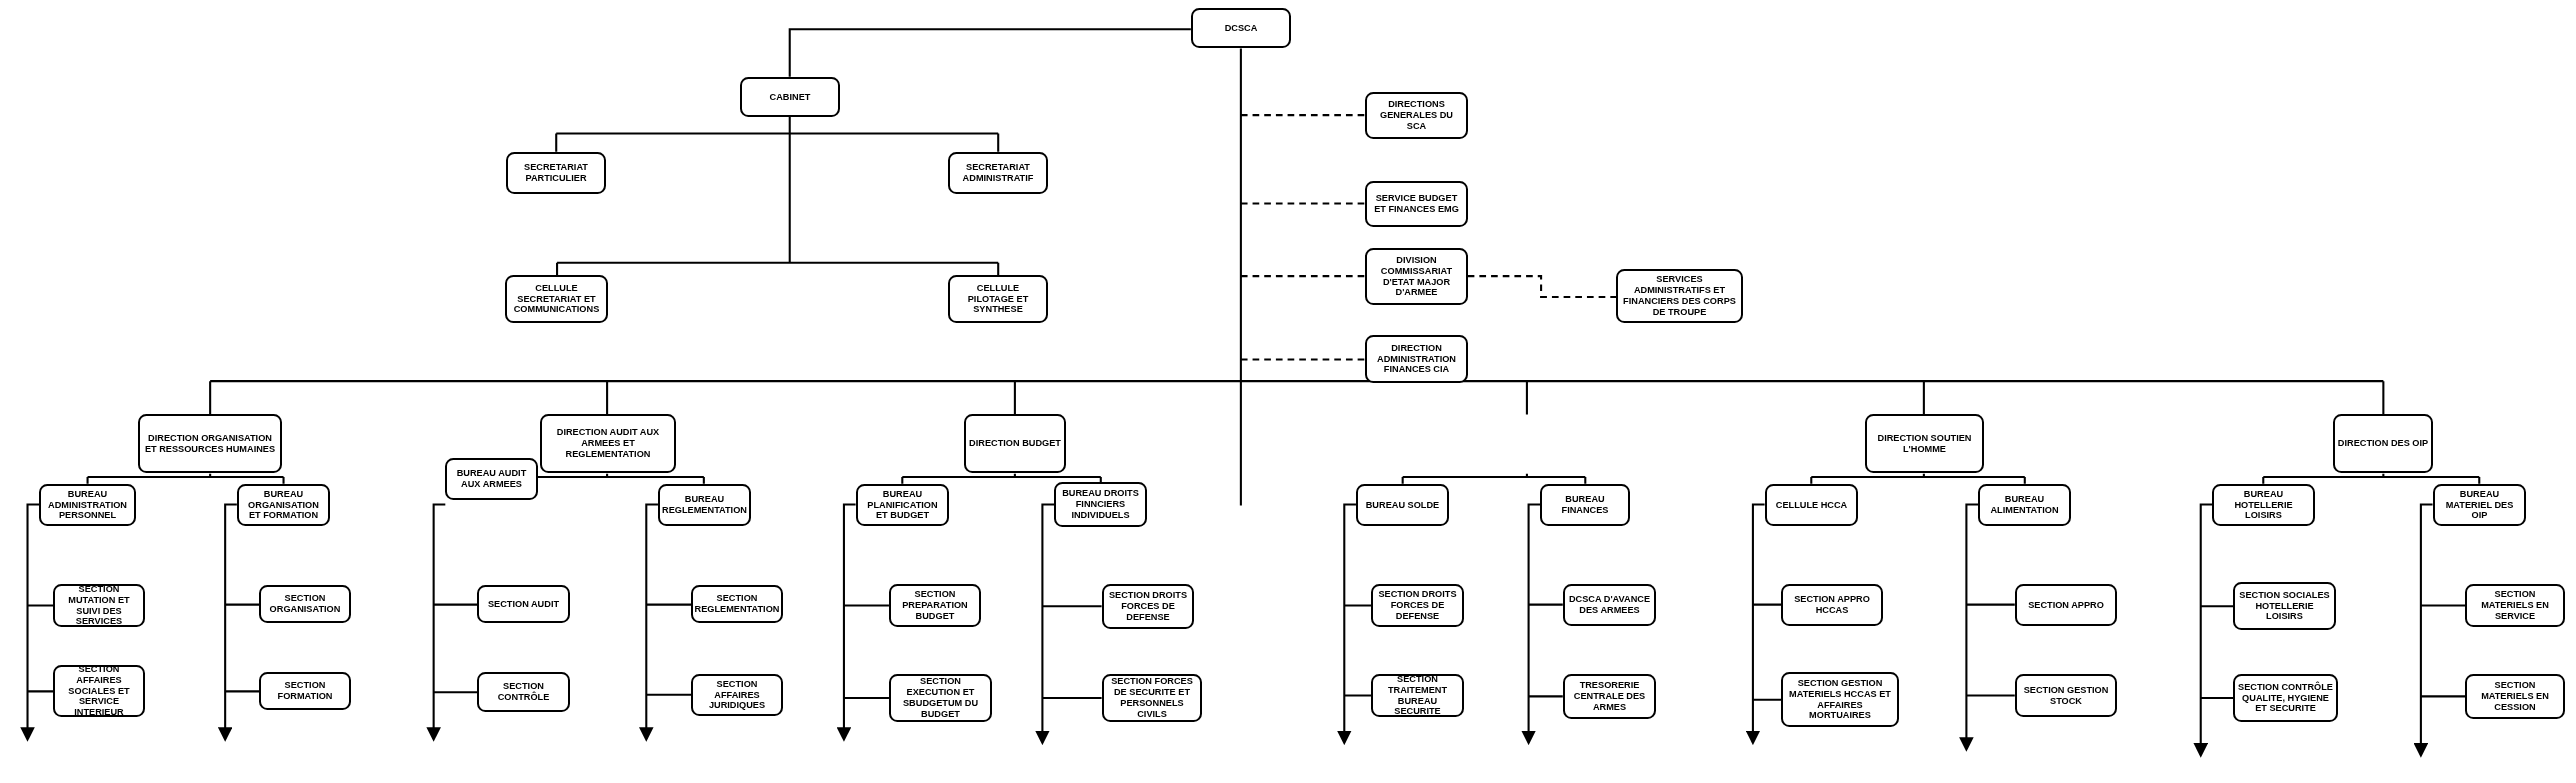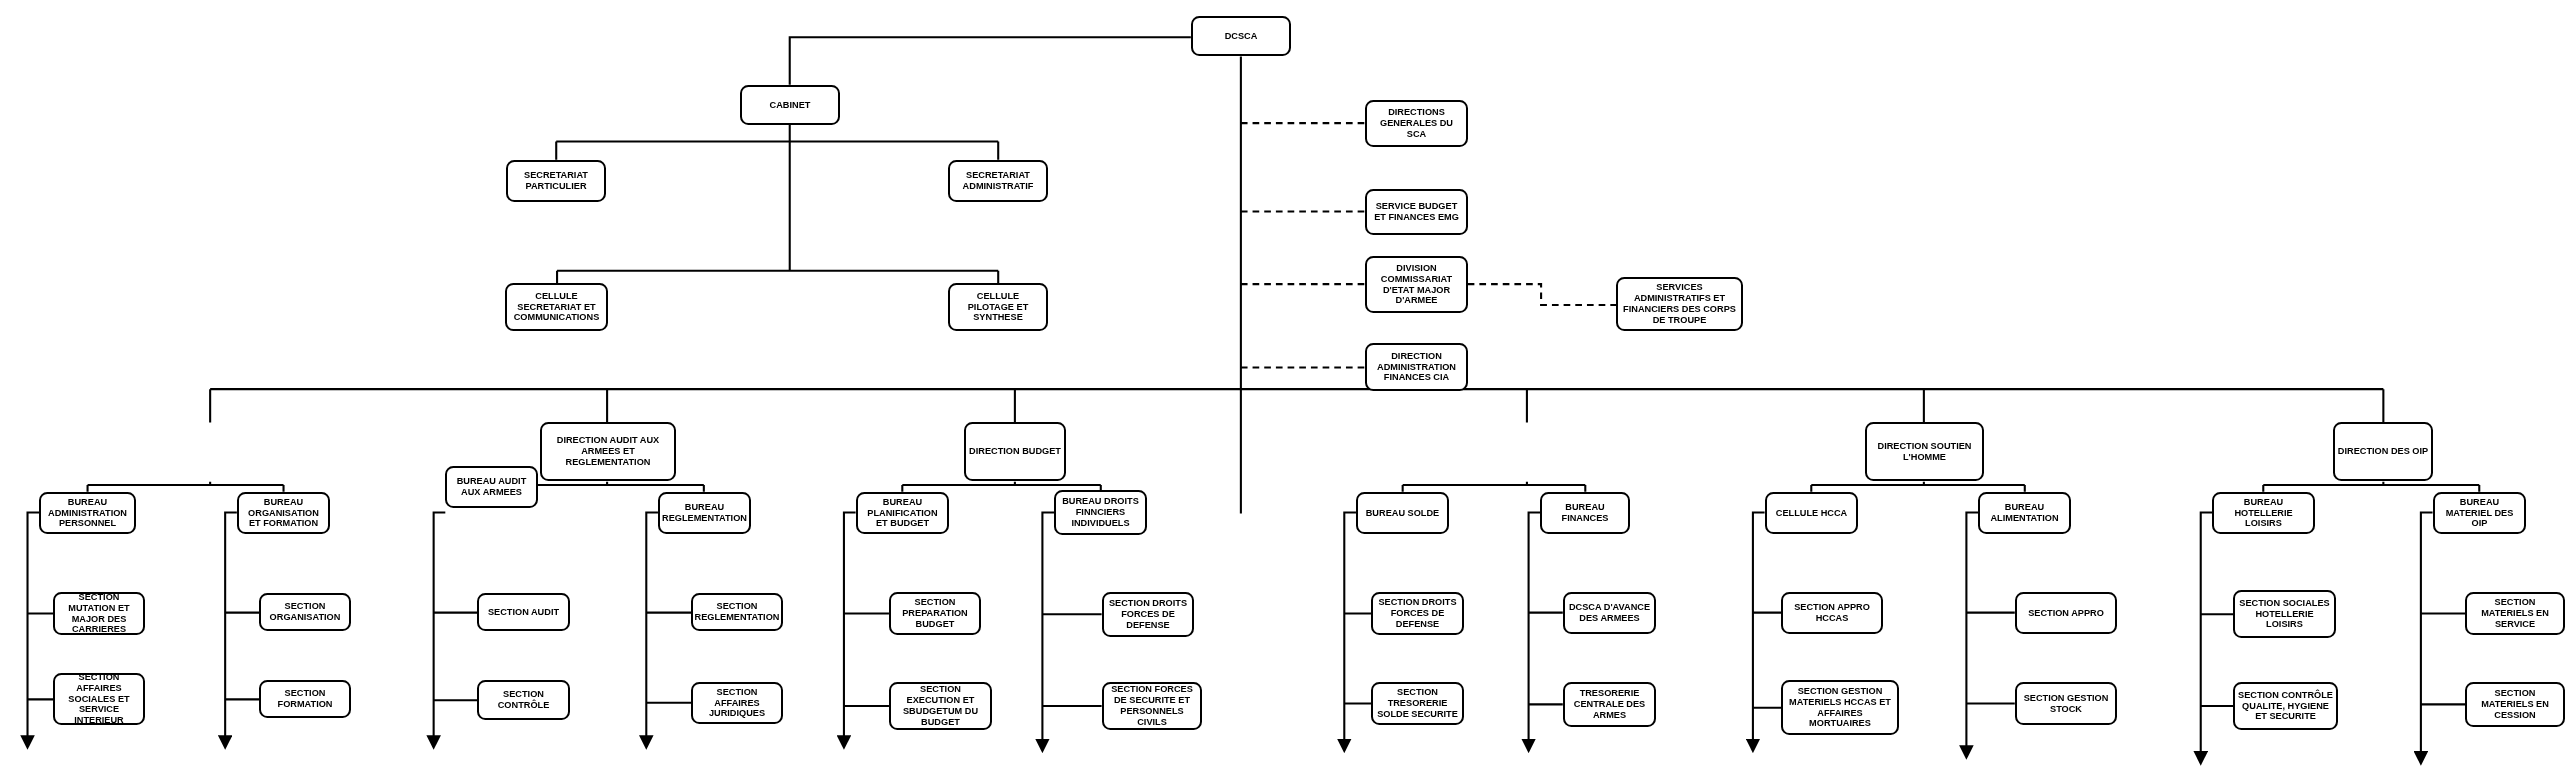--- a/index.html
+++ b/index.html
@@ -1,21 +1,20 @@
 <!DOCTYPE html>
 <html style="font-size:13.3px"><head>
 <meta charset="utf-8">
 <style>
   html,body{margin:0;padding:0;background:#ffffff;}
   .canvas{
     position:relative;
     width:2576px;height:764px;
     background:#ffffff;
     font-family:"Liberation Sans", sans-serif;
-    margin-top:8px;
   }
   .wires{position:absolute;left:0;top:0;width:2576px;height:784px;}
   .node{
     position:absolute;
     box-sizing:border-box;
     background:#ffffff;
     border:2.1px solid #000000;
     border-radius:8.3px;
     display:flex;align-items:center;justify-content:center;
     text-align:center;
@@ -101,55 +100,56 @@
   <div class="node" style="left:948px;top:152px;width:100px;height:42px">SECRETARIAT ADMINISTRATIF</div>
   <div class="node" style="left:505px;top:275px;width:103px;height:48px">CELLULE SECRETARIAT ET COMMUNICATIONS</div>
   <div class="node" style="left:948px;top:275px;width:100px;height:48px">CELLULE PILOTAGE ET SYNTHESE</div>
 
   <div class="node" style="left:1365px;top:92px;width:103px;height:47px">DIRECTIONS GENERALES DU SCA</div>
   <div class="node" style="left:1365px;top:181px;width:103px;height:46px">SERVICE BUDGET ET FINANCES EMG</div>
   <div class="node" style="left:1365px;top:248px;width:103px;height:57px">DIVISION COMMISSARIAT D'ETAT MAJOR D'ARMEE</div>
   <div class="node" style="left:1616px;top:269px;width:127px;height:54px">SERVICES ADMINISTRATIFS ET FINANCIERS DES CORPS DE TROUPE</div>
   <div class="node" style="left:1365px;top:335px;width:103px;height:48px">DIRECTION ADMINISTRATION FINANCES CIA</div>
 
+  <div class="node" style="left:138px;top:414px;width:144px;height:59px">DIRECTION ORGANISATION ET RESSOURCES HUMAINES</div>
   <div class="node" style="left:540px;top:414px;width:136px;height:59px">DIRECTION AUDIT AUX ARMEES ET REGLEMENTATION</div>
   <div class="node" style="left:964px;top:414px;width:102px;height:59px">DIRECTION BUDGET</div>
   <div class="node" style="left:1865px;top:414px;width:119px;height:59px">DIRECTION SOUTIEN L'HOMME</div>
   <div class="node" style="left:2333px;top:414px;width:100px;height:59px">DIRECTION DES OIP</div>
 
   <div class="node" style="left:39px;top:484px;width:97px;height:42px">BUREAU ADMINISTRATION PERSONNEL</div>
   <div class="node" style="left:237px;top:484px;width:93px;height:42px">BUREAU ORGANISATION ET FORMATION</div>
   <div class="node" style="left:445px;top:458px;width:93px;height:42px">BUREAU AUDIT AUX ARMEES</div>
   <div class="node" style="left:658px;top:484px;width:93px;height:42px">BUREAU REGLEMENTATION</div>
   <div class="node" style="left:856px;top:484px;width:93px;height:42px">BUREAU PLANIFICATION ET BUDGET</div>
   <div class="node" style="left:1054px;top:482px;width:93px;height:45px">BUREAU DROITS FINNCIERS INDIVIDUELS</div>
   <div class="node" style="left:1356px;top:484px;width:93px;height:42px">BUREAU SOLDE</div>
   <div class="node" style="left:1540px;top:484px;width:90px;height:42px">BUREAU FINANCES</div>
   <div class="node" style="left:1765px;top:484px;width:93px;height:42px">CELLULE HCCA</div>
   <div class="node" style="left:1978px;top:484px;width:93px;height:42px">BUREAU ALIMENTATION</div>
   <div class="node" style="left:2212px;top:484px;width:103px;height:42px">BUREAU HOTELLERIE LOISIRS</div>
   <div class="node" style="left:2433px;top:484px;width:93px;height:42px">BUREAU MATERIEL DES OIP</div>
 
-  <div class="node" style="left:53px;top:584px;width:92px;height:43px">SECTION MUTATION ET MAJOR DES CARRIERES</div>
+  <div class="node" style="left:53px;top:584px;width:92px;height:43px">SECTION MUTATION ET SUIVI DES SERVICES</div>
   <div class="node" style="left:53px;top:665px;width:92px;height:52px">SECTION AFFAIRES SOCIALES ET SERVICE INTERIEUR</div>
   <div class="node" style="left:259px;top:585px;width:92px;height:38px">SECTION ORGANISATION</div>
   <div class="node" style="left:259px;top:672px;width:92px;height:38px">SECTION FORMATION</div>
 
   <div class="node" style="left:477px;top:585px;width:93px;height:38px">SECTION AUDIT</div>
   <div class="node" style="left:477px;top:672px;width:93px;height:40px">SECTION CONTRÔLE</div>
   <div class="node" style="left:691px;top:585px;width:92px;height:38px">SECTION REGLEMENTATION</div>
   <div class="node" style="left:691px;top:674px;width:92px;height:42px">SECTION AFFAIRES JURIDIQUES</div>
 
   <div class="node" style="left:889px;top:584px;width:92px;height:43px">SECTION PREPARATION BUDGET</div>
   <div class="node" style="left:889px;top:674px;width:103px;height:48px">SECTION EXECUTION ET SBUDGETUM DU BUDGET</div>
   <div class="node" style="left:1102px;top:584px;width:92px;height:45px">SECTION DROITS FORCES DE DEFENSE</div>
   <div class="node" style="left:1102px;top:674px;width:100px;height:48px">SECTION FORCES DE SECURITE ET PERSONNELS CIVILS</div>
 
   <div class="node" style="left:1371px;top:584px;width:93px;height:43px">SECTION DROITS FORCES DE DEFENSE</div>
-  <div class="node" style="left:1371px;top:674px;width:93px;height:43px">SECTION TRESORERIE SOLDE SECURITE</div>
+  <div class="node" style="left:1371px;top:674px;width:93px;height:43px">SECTION TRAITEMENT BUREAU SECURITE</div>
   <div class="node" style="left:1563px;top:584px;width:93px;height:42px">DCSCA D'AVANCE DES ARMEES</div>
   <div class="node" style="left:1563px;top:674px;width:93px;height:45px">TRESORERIE CENTRALE DES ARMES</div>
 
   <div class="node" style="left:1781px;top:584px;width:102px;height:42px">SECTION APPRO HCCAS</div>
   <div class="node" style="left:1781px;top:672px;width:118px;height:55px">SECTION GESTION MATERIELS HCCAS ET AFFAIRES MORTUAIRES</div>
   <div class="node" style="left:2015px;top:584px;width:102px;height:42px">SECTION APPRO</div>
   <div class="node" style="left:2015px;top:674px;width:102px;height:43px">SECTION GESTION STOCK</div>
 
   <div class="node" style="left:2233px;top:582px;width:103px;height:48px">SECTION SOCIALES HOTELLERIE LOISIRS</div>
   <div class="node" style="left:2233px;top:674px;width:105px;height:48px">SECTION CONTRÔLE QUALITE, HYGIENE ET SECURITE</div>

